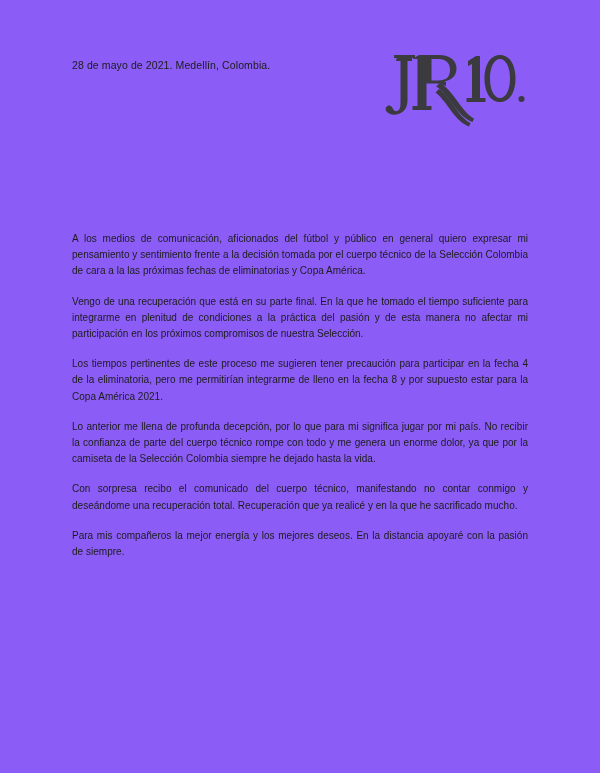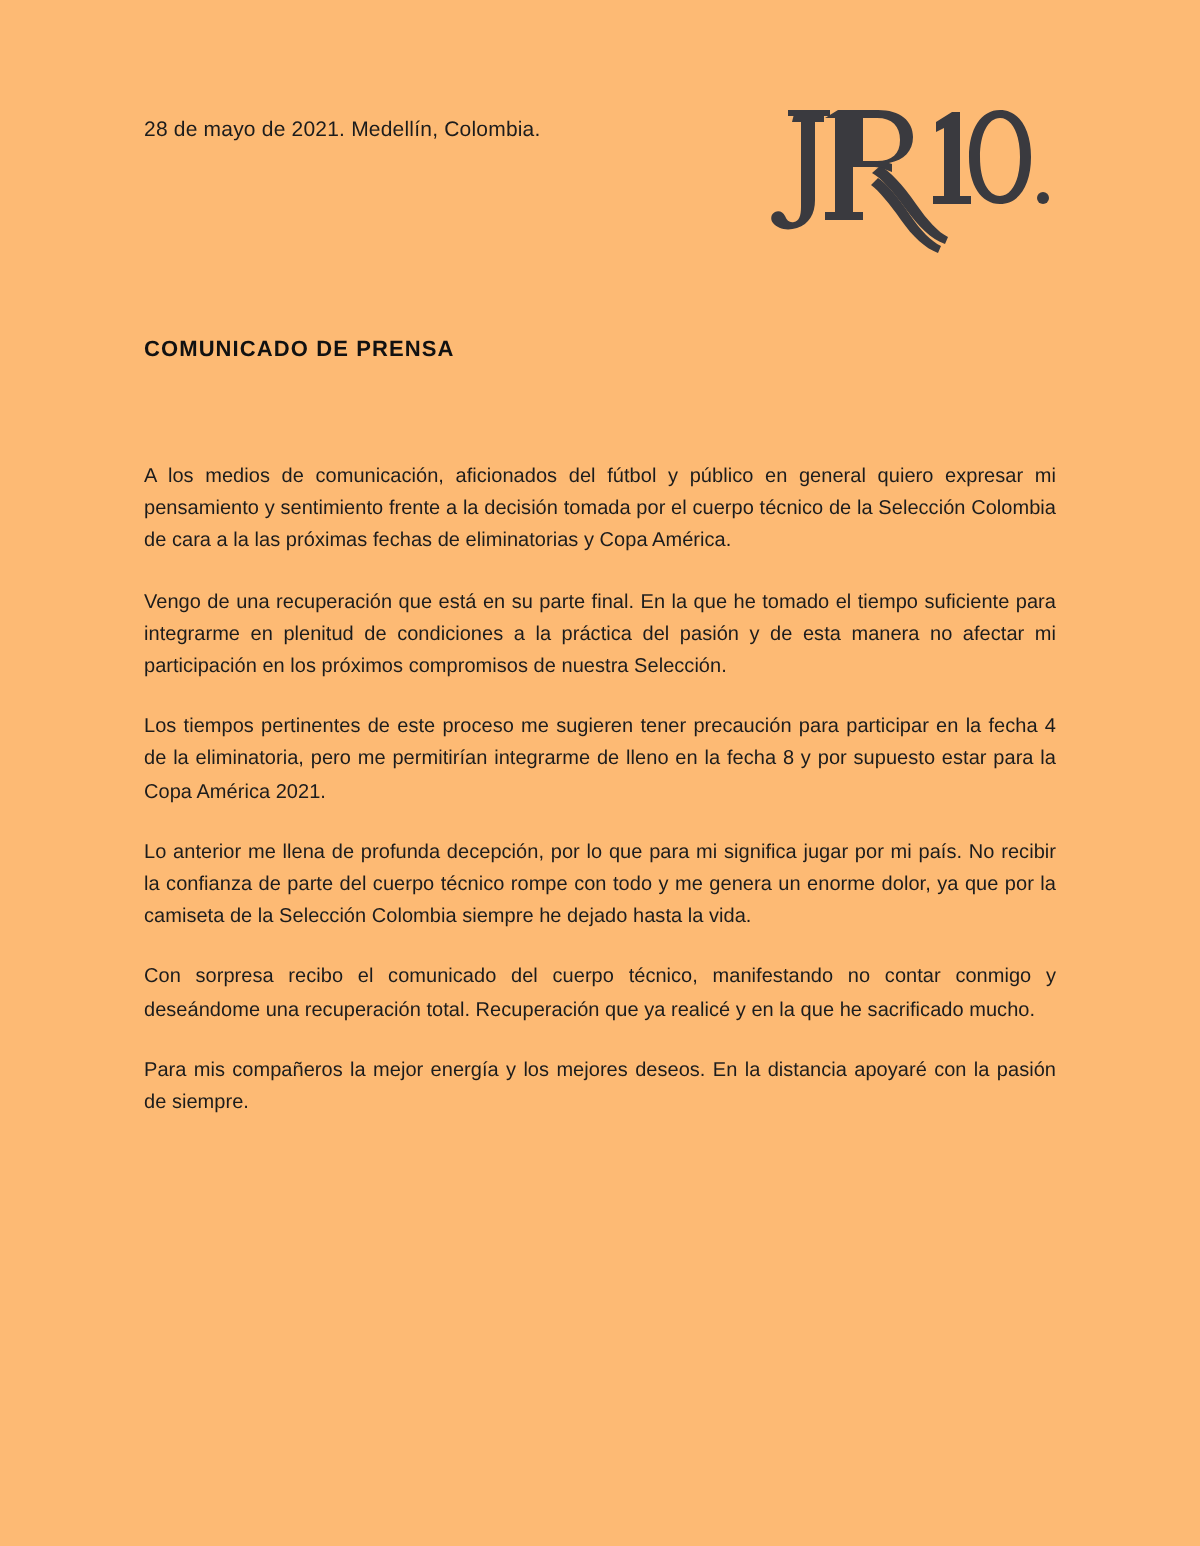--- a/index.html
+++ b/index.html
@@ -13,21 +13,21 @@
     font-family: "Liberation Sans", sans-serif;
     color: #1c1c1c;
     overflow: hidden;
     position: relative;
   }
 
   .page {
     position: relative;
     width: 600px;
     height: 773px;
-    background: #fdba74;
+    background: #8b5cf6;
   }
 
   
   .header {
     position: absolute;
     left: 0;
     top: 0;
     width: 600px;
     height: 150px;
   }
@@ -128,21 +128,20 @@
           <path d="M176 30 l16 -10 h8 v84 h11 v8 h-38 v-8 h11 V36 l-8 4 z"></path>
 
           <path d="M240 18 c19 0 31 19 31 47 c0 28 -12 47 -31 47 c-19 0 -31 -19 -31 -47 c0 -28 12 -47 31 -47 z m0 8 c-12 0 -20 16 -20 39 c0 23 8 39 20 39 c12 0 20 -16 20 -39 c0 -23 -8 -39 -20 -39 z"></path>
 
           <circle cx="283" cy="106" r="6"></circle>
         </g>
       </svg>
     </div>
   </div>
 
-  <div class="doc-title">COMUNICADO DE PRENSA</div>
 
   <div class="body-col">
     <p class="para">A los medios de comunicación, aficionados del fútbol y público en general quiero expresar mi pensamiento y sentimiento frente a la decisión tomada por el cuerpo técnico de la Selección Colombia de cara a la las próximas fechas de eliminatorias y Copa América.</p>
     <p class="para">Vengo de una recuperación que está en su parte final. En la que he tomado el tiempo suficiente para integrarme en plenitud de condiciones a la práctica del pasión y de esta manera no afectar mi participación en los próximos compromisos de nuestra Selección.</p>
     <p class="para">Los tiempos pertinentes de este proceso me sugieren tener precaución para participar en la fecha 4 de la eliminatoria, pero me permitirían integrarme de lleno en la fecha 8 y por supuesto estar para la Copa América 2021.</p>
     <p class="para">Lo anterior me llena de profunda decepción, por lo que para mi significa jugar por mi país. No recibir la confianza de parte del cuerpo técnico rompe con todo y me genera un enorme dolor, ya que por la camiseta de la Selección Colombia siempre he dejado hasta la vida.</p>
     <p class="para">Con sorpresa recibo el comunicado del cuerpo técnico, manifestando no contar conmigo y deseándome una recuperación total. Recuperación que ya realicé y en la que he sacrificado mucho.</p>
     <p class="para">Para mis compañeros la mejor energía y los mejores deseos. En la distancia apoyaré con la pasión de siempre.</p>
   </div>
 

